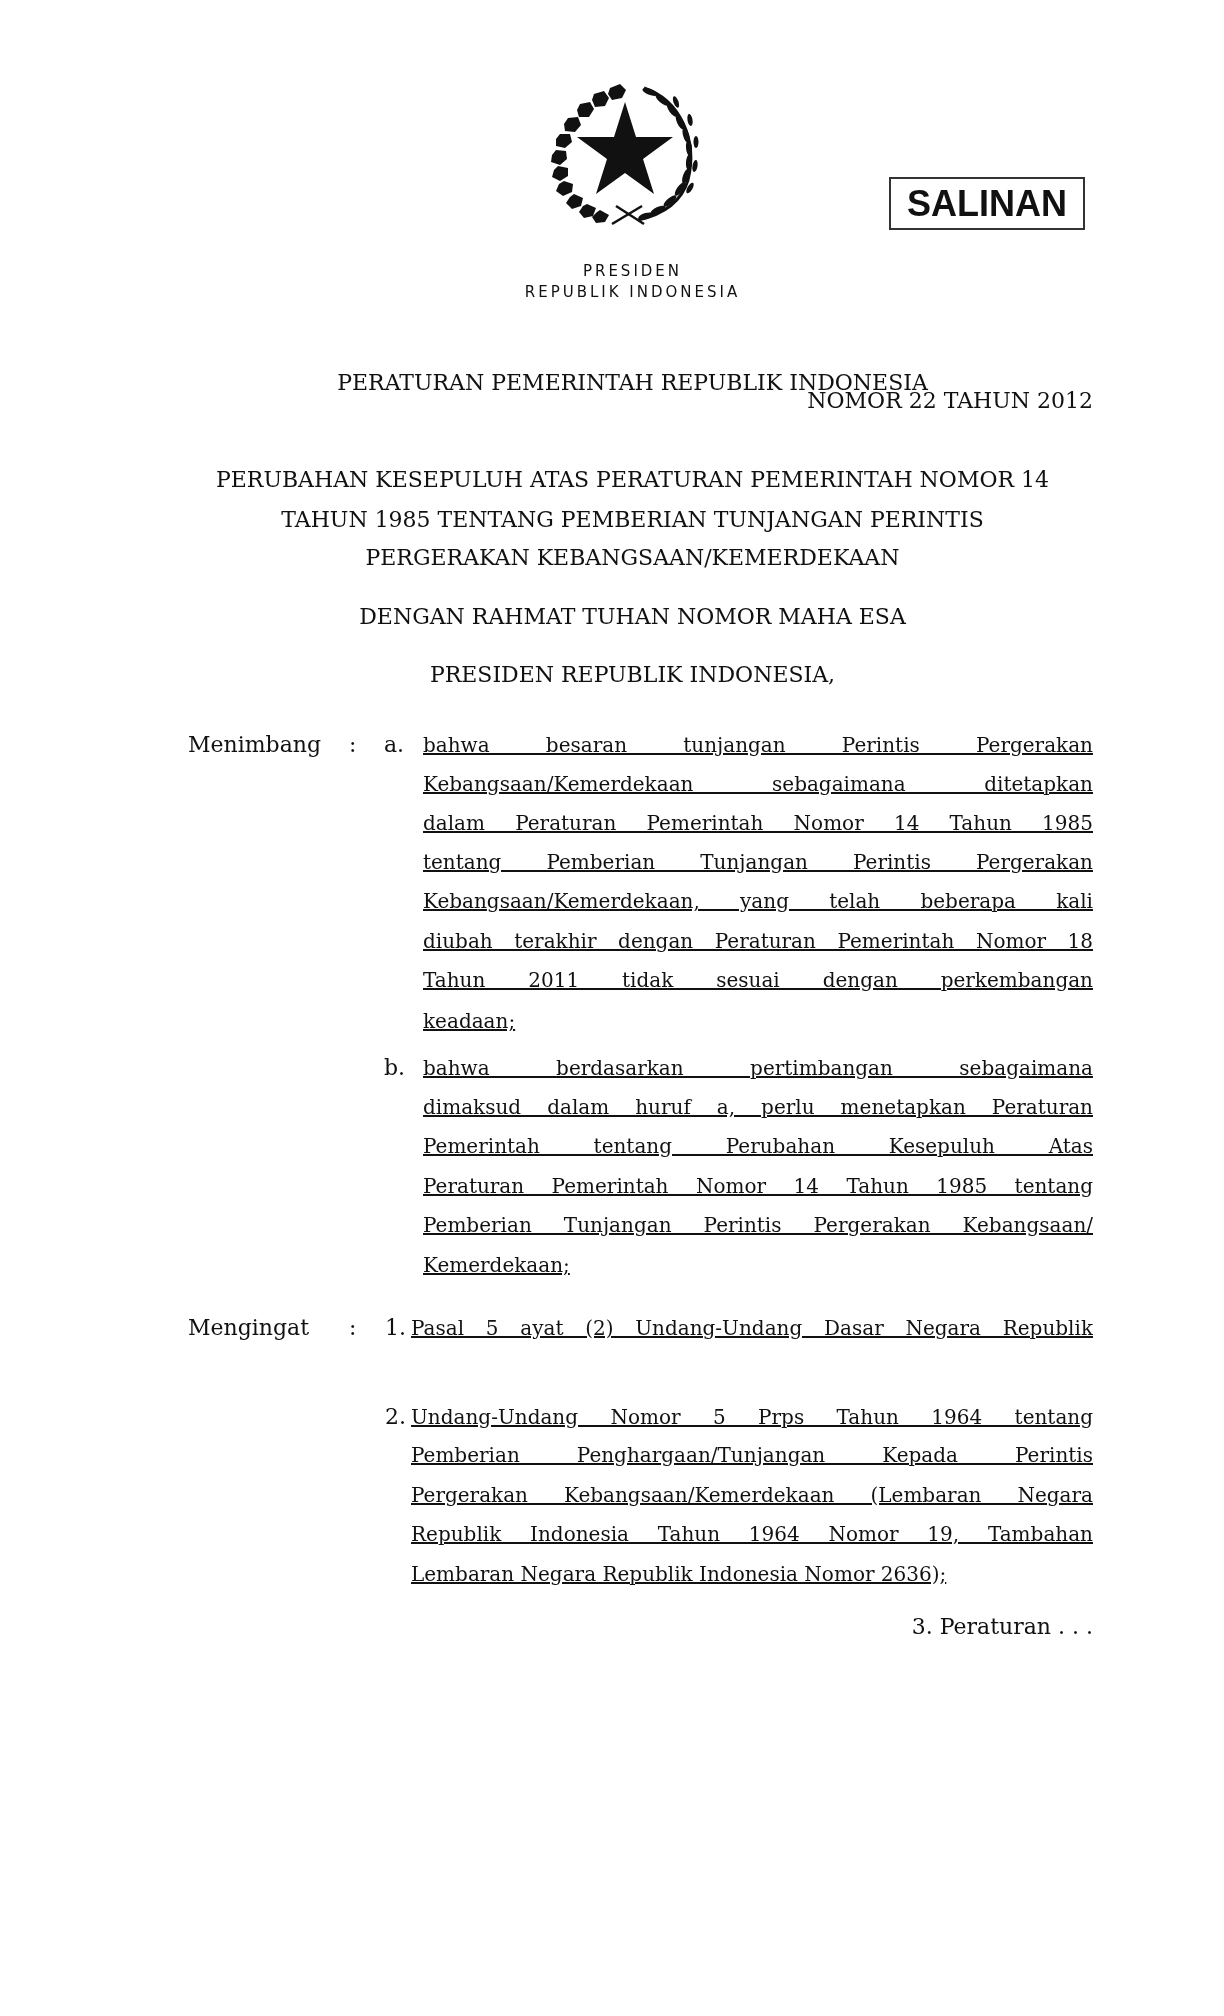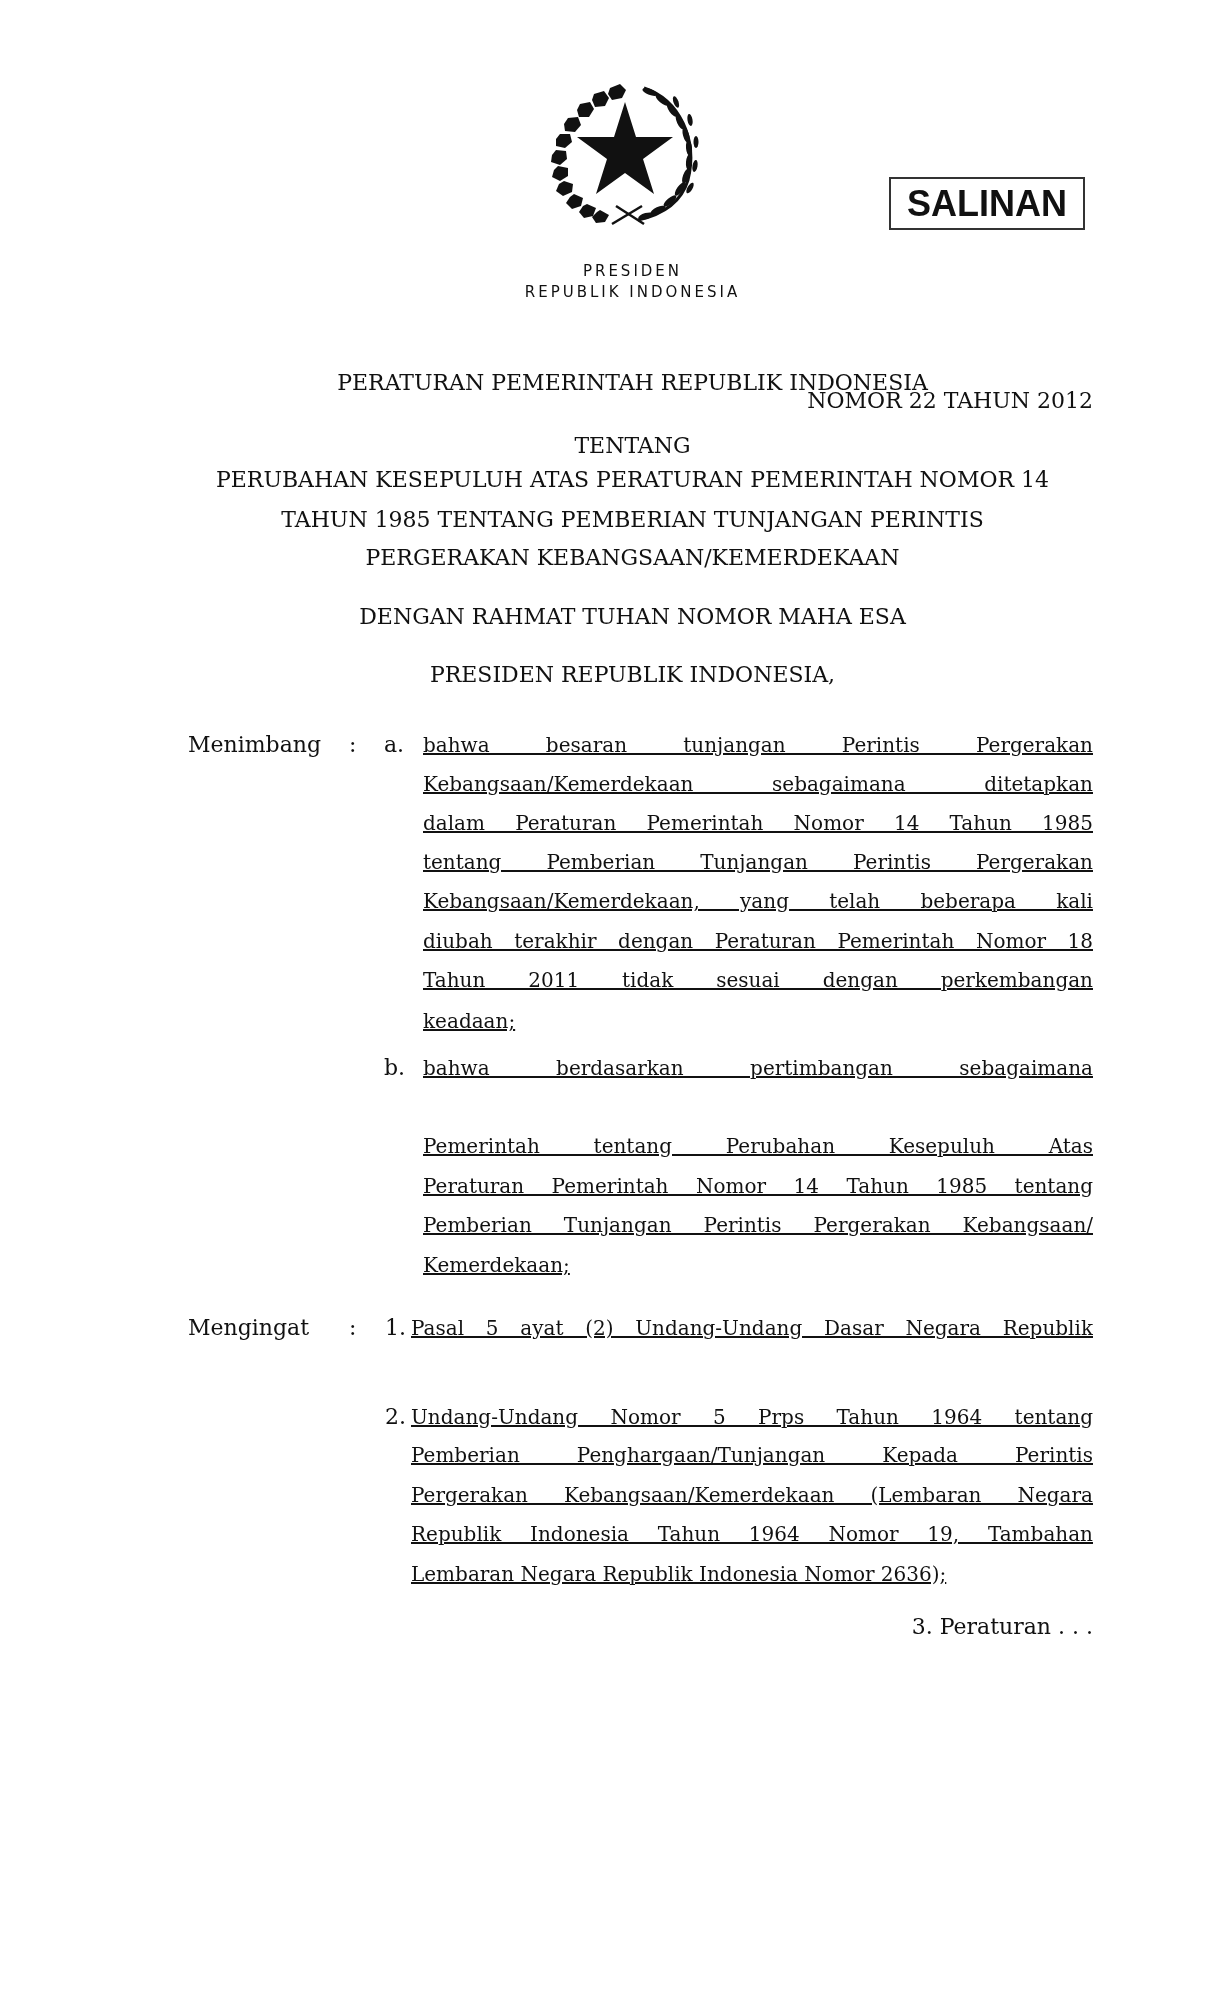--- a/index.html
+++ b/index.html
@@ -94,21 +94,20 @@
     <polygon fill="#111111" points="75,22 86,57 123,57 93,79 104,114 75,93 46,114 57,79 27,57 64,57"></polygon>
   </svg>
 
   <div class="salinan-box">SALINAN</div>
 
   <div class="seal-caption" style="top:261px;">PRESIDEN</div>
   <div class="seal-caption" style="top:282px;">REPUBLIK INDONESIA</div>
 
   <div class="center-line" style="top:335px;margin-top:28px;">PERATURAN PEMERINTAH REPUBLIK INDONESIA</div>
   <div class="center-line" style="top:381px;text-align:right;">NOMOR 22 TAHUN 2012</div>
-  <div class="center-line" style="top:426px;">TENTANG</div>
   <div class="center-line" style="top:460px;">PERUBAHAN KESEPULUH ATAS PERATURAN PEMERINTAH NOMOR 14</div>
   <div class="center-line" style="top:500px;">TAHUN 1985 TENTANG PEMBERIAN TUNJANGAN PERINTIS</div>
   <div class="center-line" style="top:538px;">PERGERAKAN KEBANGSAAN/KEMERDEKAAN</div>
   <div class="center-line" style="top:597px;">DENGAN RAHMAT TUHAN NOMOR MAHA ESA</div>
   <div class="center-line" style="top:655px;">PRESIDEN REPUBLIK INDONESIA,</div>
 
   <div class="label" style="left:172px; top:725px;">Menimbang</div>
   <div class="label" style="left:333px; top:725px;">:</div>
 
   <div class="label" style="left:368px; top:725px;">a.</div>
@@ -116,20 +115,21 @@
   <div class="line j col-a" style="top:764px;">Kebangsaan/Kemerdekaan sebagaimana ditetapkan</div>
   <div class="line j col-a" style="top:803px;">dalam Peraturan Pemerintah Nomor 14 Tahun 1985</div>
   <div class="line j col-a" style="top:842px;">tentang Pemberian Tunjangan Perintis Pergerakan</div>
   <div class="line j col-a" style="top:881px;">Kebangsaan/Kemerdekaan, yang telah beberapa kali</div>
   <div class="line j col-a" style="top:921px;">diubah terakhir dengan Peraturan Pemerintah Nomor 18</div>
   <div class="line j col-a" style="top:960px;">Tahun 2011 tidak sesuai dengan perkembangan</div>
   <div class="line col-a" style="top:1001px;">keadaan;</div>
 
   <div class="label" style="left:368px; top:1048px;">b.</div>
   <div class="line j col-a" style="top:1048px;">bahwa berdasarkan pertimbangan sebagaimana</div>
+  <div class="line j col-a" style="top:1087px;">dimaksud dalam huruf a, perlu menetapkan Peraturan</div>
   <div class="line j col-a" style="top:1126px;">Pemerintah tentang Perubahan Kesepuluh Atas</div>
   <div class="line j col-a" style="top:1166px;">Peraturan Pemerintah Nomor 14 Tahun 1985 tentang</div>
   <div class="line j col-a" style="top:1205px;">Pemberian Tunjangan Perintis Pergerakan Kebangsaan/</div>
   <div class="line col-a" style="top:1245px;">Kemerdekaan;</div>
 
   <div class="label" style="left:172px; top:1308px;">Mengingat</div>
   <div class="label" style="left:333px; top:1308px;">:</div>
 
   <div class="label" style="left:369px; top:1308px;">1.</div>
   <div class="line j col-n" style="top:1308px;">Pasal 5 ayat (2) Undang-Undang Dasar  Negara Republik</div>

